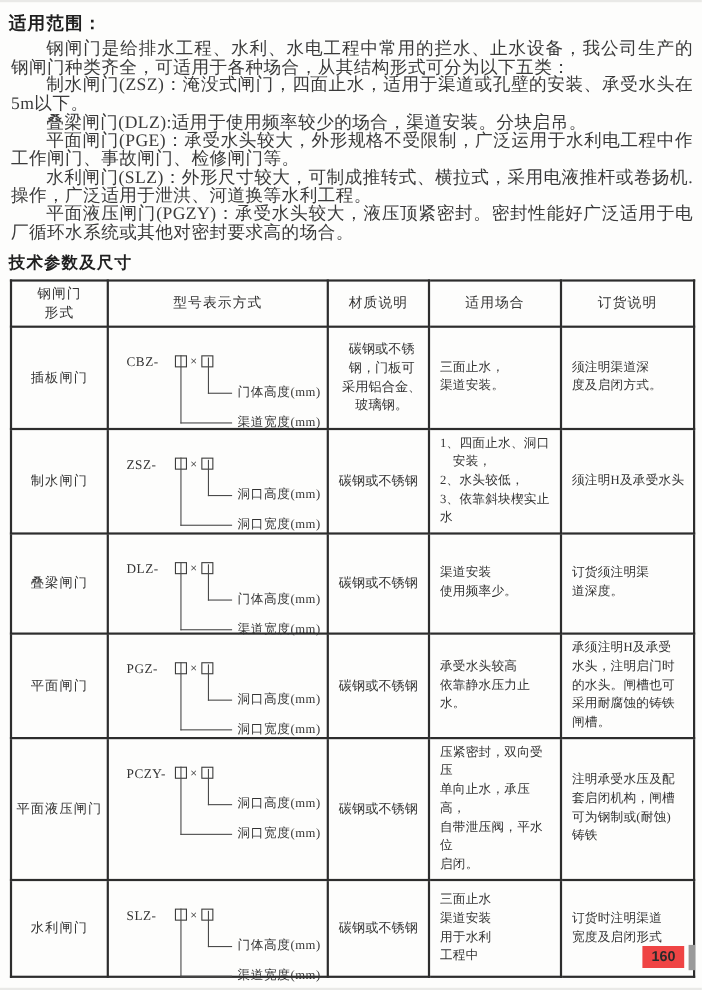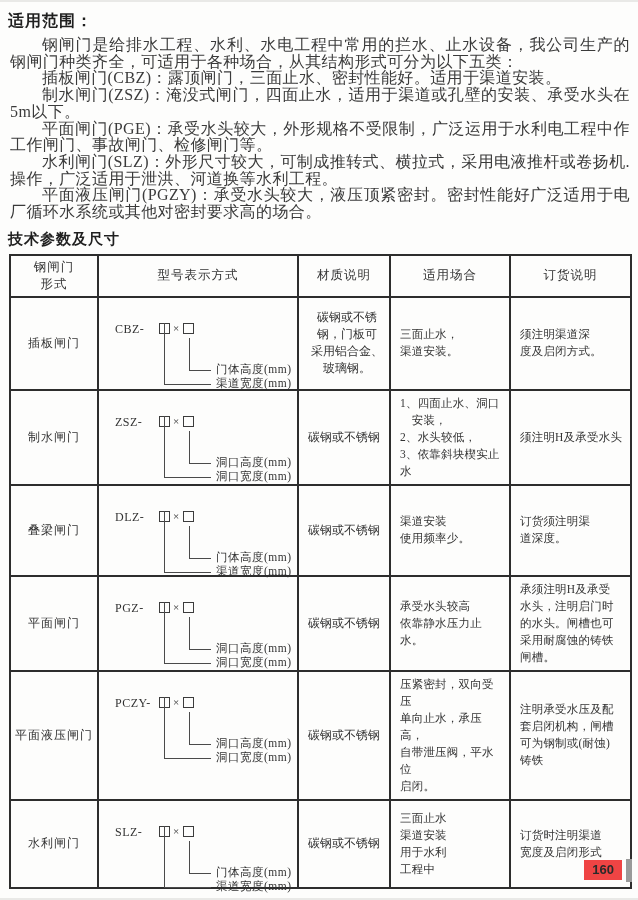--- a/index.html
+++ b/index.html
@@ -52,21 +52,21 @@
   tr.r5 td { height:92px; }
   tr.r6 td { height:88px; }
 
   
   .diagram { position:absolute; top:6px; left:14px; right:2px; bottom:2px; }
   .mcode { position:absolute; left:2px; top:18px; font-size:12px; letter-spacing:0.5px; white-space:nowrap; }
   .mprefix { display:inline-block; width:44px; font-family:"Liberation Serif",serif; }
   .sq { display:inline-block; width:9px; height:9px; border:1px solid #3c3c3c; vertical-align:-1px; background:transparent; }
   .mx { display:inline-block; margin:0 3px; font-size:11px; vertical-align:1px; }
   .branch { position:absolute; border-left:1px solid #4a4a4a; border-bottom:1px solid #4a4a4a; }
-  .branch.upper { left:76px; top:34px; width:21px; height:32px; }
+  .branch.upper { left:76px; top:21px; width:21px; height:32px; }
   .branch.lower { left:51px; top:19px; width:46px; height:61px; }
   .blabel {
     position:absolute; left:calc(100% + 5px); bottom:-7px;
     white-space:nowrap; font-size:11.5px; letter-spacing:0.5px; color:#333;
   }
 
   
   .pagenum {
     position:absolute; right:16px; top:858px;
     background:#ef4444; color:#2a2a2a;
@@ -80,22 +80,22 @@
 </style>
 </head>
 <body>
 
 <div class="page">
 
   <div class="sec-title1">适用范围：</div>
 
   <div class="paras">
     <p>钢闸门是给排水工程、水利、水电工程中常用的拦水、止水设备，我公司生产的钢闸门种类齐全，可适用于各种场合，从其结构形式可分为以下五类：</p>
-    <p>插板闸门(CBZ)：露顶闸门，三面止水、密封性能好。适用于渠道安装。</p>
     <p>制水闸门(ZSZ)：淹没式闸门，四面止水，适用于渠道或孔壁的安装、承受水头在5m以下。</p>
+    <p>叠梁闸门(DLZ):适用于使用频率较少的场合，渠道安装。分块启吊。</p>
     <p>平面闸门(PGE)：承受水头较大，外形规格不受限制，广泛运用于水利电工程中作工作闸门、事故闸门、检修闸门等。</p>
     <p>水利闸门(SLZ)：外形尺寸较大，可制成推转式、横拉式，采用电液推杆或卷扬机.操作，广泛适用于泄洪、河道换等水利工程。</p>
     <p>平面液压闸门(PGZY)：承受水头较大，液压顶紧密封。密封性能好广泛适用于电厂循环水系统或其他对密封要求高的场合。</p>
   </div>
 
   <div class="sec-title2">技术参数及尺寸</div>
 
   <table class="spec">
     <colgroup>
       <col style="width:88px">

